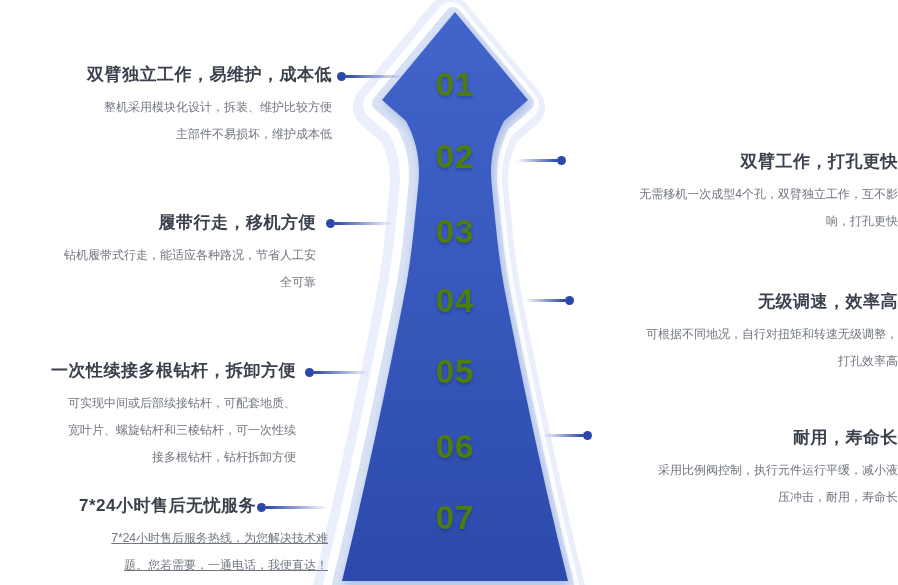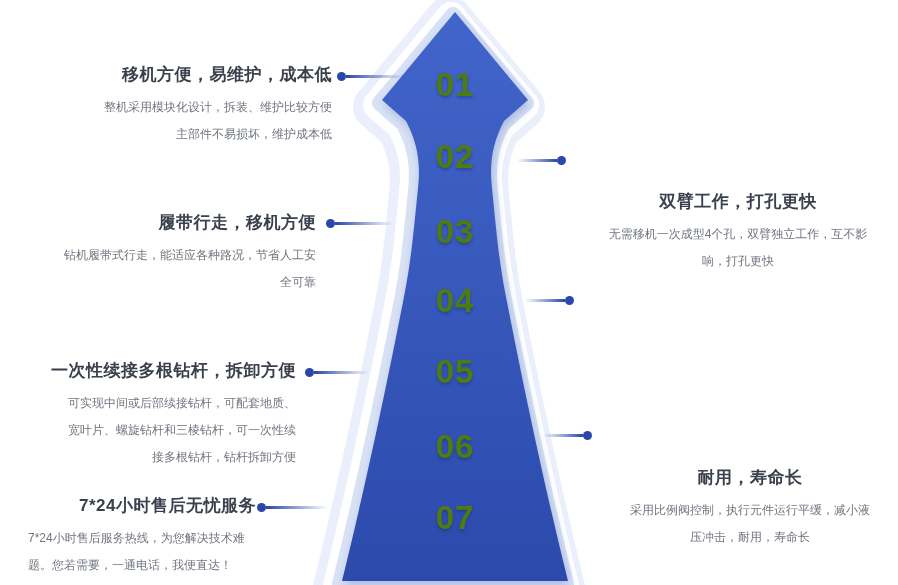--- a/index.html
+++ b/index.html
@@ -16,31 +16,31 @@
     text-shadow:0 2px 3px rgba(15,35,90,.35); line-height:34px;
   }
   .n-1{top:68px} .n-2{top:140px} .n-3{top:215px} .n-4{top:284px}
   .n-5{top:355px} .n-6{top:430px} .n-7{top:501px}
 
   
   .feature { position:absolute; }
   .f-title { font-size:17px; font-weight:bold; color:#3a414d; line-height:21px; letter-spacing:.5px; }
   .f-desc  { margin-top:9px; font-size:12px; line-height:27px; color:#70757f; white-space:pre-line; }
   .feature.left  { text-align:right; }
-  .feature.right { text-align:center;margin-top:40px; }
+  .feature.right { text-align:right; }
 
   .item-1 { top:64px;  right:566px; width:330px; }
   .item-2 { top:151px; left:578px;  width:320px; }
   .item-3 { top:212px; right:582px; width:330px; }
   .item-4 { top:291px; left:585px;  width:313px; }
   .item-5 { top:360px; right:602px; width:330px; }
   .item-6 { top:427px; left:602px;  width:296px; }
   .item-7 { top:495px; left:8px;    width:320px; }
   .item-7 .f-title { padding-right:72px; }
-  .item-7 .f-desc  { text-align:left; padding-left:20px; }
+  .item-7 .f-desc  { text-align:right; padding-left:20px;text-decoration:underline; }
 
   
   .connector { position:absolute; display:flex; align-items:center; height:9px; }
   .dot { width:9px; height:9px; border-radius:50%; background:#2a47a9; flex:none; }
   .cline { height:3px; flex:none; }
   .connector.cl .cline { background:linear-gradient(to right, #2a47a9, rgba(42,71,169,0)); }
   .connector.cr .cline { background:linear-gradient(to left,  #2a47a9, rgba(42,71,169,0)); }
   .c-1 { left:337px; top:72px;  } .c-1 .cline{ width:58px; }
   .c-2 { left:517px; top:156px; } .c-2 .cline{ width:40px; }
   .c-3 { left:326px; top:219px; } .c-3 .cline{ width:58px; }
@@ -69,21 +69,21 @@
 
   <div class="num n-1">01</div>
   <div class="num n-2">02</div>
   <div class="num n-3">03</div>
   <div class="num n-4">04</div>
   <div class="num n-5">05</div>
   <div class="num n-6">06</div>
   <div class="num n-7">07</div>
 
   <div class="feature left item-1">
-    <div class="f-title">移机方便，易维护，成本低</div>
+    <div class="f-title">双臂独立工作，易维护，成本低</div>
     <div class="f-desc">整机采用模块化设计，拆装、维护比较方便
 主部件不易损坏，维护成本低</div>
   </div>
   <div class="connector cl c-1">
     <span class="dot"></span>
     <span class="cline"></span>
   </div>
 
   <div class="feature right item-2">
     <div class="f-title">双臂工作，打孔更快</div>
@@ -98,20 +98,25 @@
   <div class="feature left item-3">
     <div class="f-title">履带行走，移机方便</div>
     <div class="f-desc">钻机履带式行走，能适应各种路况，节省人工安
 全可靠</div>
   </div>
   <div class="connector cl c-3">
     <span class="dot"></span>
     <span class="cline"></span>
   </div>
 
+  <div class="feature right item-4">
+    <div class="f-title">无级调速，效率高</div>
+    <div class="f-desc">可根据不同地况，自行对扭矩和转速无级调整，
+打孔效率高</div>
+  </div>
   <div class="connector cr c-4">
     <span class="cline"></span>
     <span class="dot"></span>
   </div>
 
   <div class="feature left item-5">
     <div class="f-title">一次性续接多根钻杆，拆卸方便</div>
     <div class="f-desc">可实现中间或后部续接钻杆，可配套地质、
 宽叶片、螺旋钻杆和三棱钻杆，可一次性续
 接多根钻杆，钻杆拆卸方便</div>

